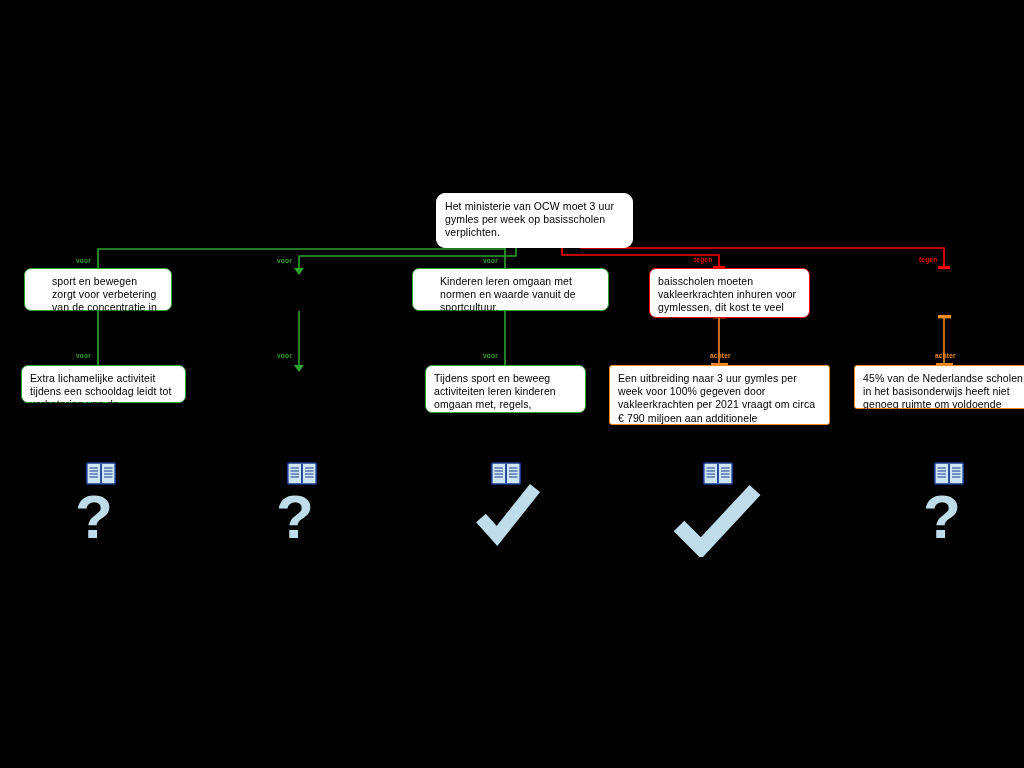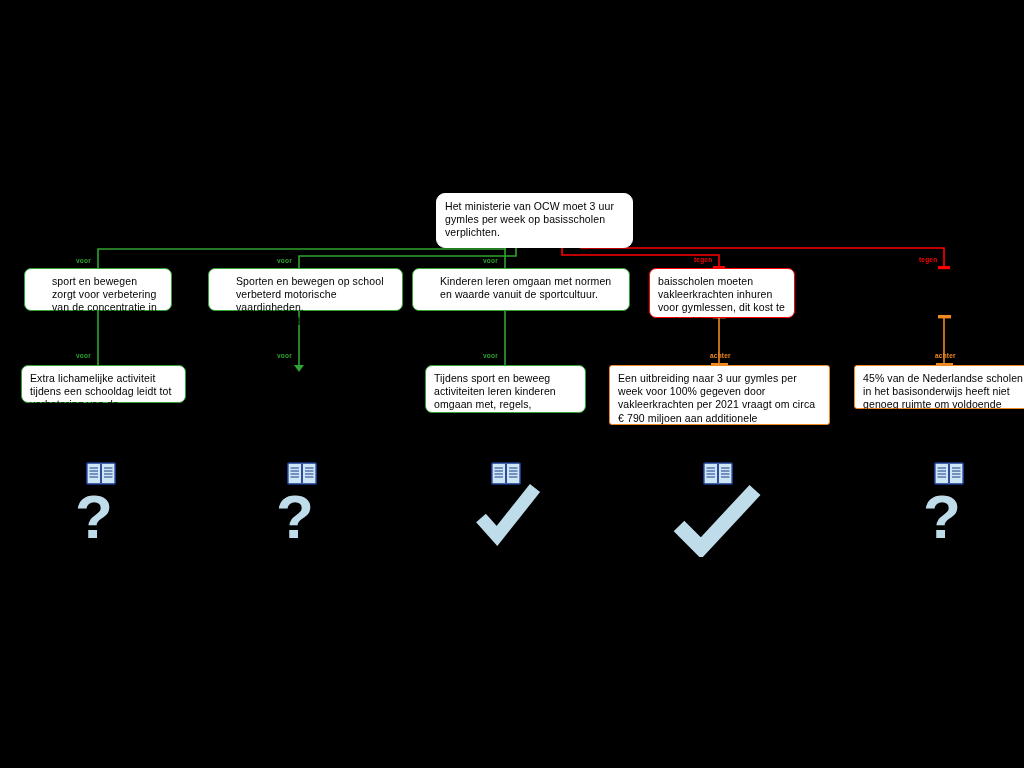--- a/index.html
+++ b/index.html
@@ -128,31 +128,28 @@
   <div class="node claim" style="left:420px; top:193px; width:197px;">
     <span>Het ministerie van OCW moet 3 uur gymles per week op basisscholen verplichten.</span>
   </div>
 
   <div class="conn-label green" style="left:60px; top:257px;">voor</div>
   <div class="node support" style="left:8px; top:268px; width:148px; height:43px;">
     <span>sport en bewegen zorgt voor verbetering van de concentratie in de klas</span>
   </div>
 
   <div class="conn-label green" style="left:261px; top:257px;">voor</div>
-  <div class="node support" style="left:192px; top:268px; width:195px; height:43px;">
-    <span>Sporten en bewegen op school verbeterd motorische vaardigheden, beweegvaardigheden en fitheid.</span>
-  </div>
 
   <div class="conn-label green" style="left:467px; top:257px;">voor</div>
-  <div class="node support" style="left:396px; top:268px; width:218px; height:43px;">
+  <div class="node support" style="left:396px; top:268px; width:197px; height:43px;">
     <span>Kinderen leren omgaan met normen en waarde vanuit de sportcultuur.</span>
   </div>
 
   <div class="conn-label red" style="left:678px; top:256px;">tegen</div>
-  <div class="node object" style="left:633px; top:268px; width:146px; height:50px;">
+  <div class="node object" style="left:633px; top:268px; width:161px; height:50px;">
     <span>baisscholen moeten vakleerkrachten inhuren voor gymlessen, dit kost te veel geld.</span>
   </div>
 
   <div class="conn-label red" style="left:903px; top:256px;">tegen</div>
 
   <div class="conn-label green" style="left:60px; top:352px;">voor</div>
   <div class="node evidence-green" style="left:5px; top:365px; width:165px; height:38px;">
     <span>Extra lichamelijke activiteit tijdens een schooldag leidt tot verbetering van de concentratie.</span>
   </div>
 

